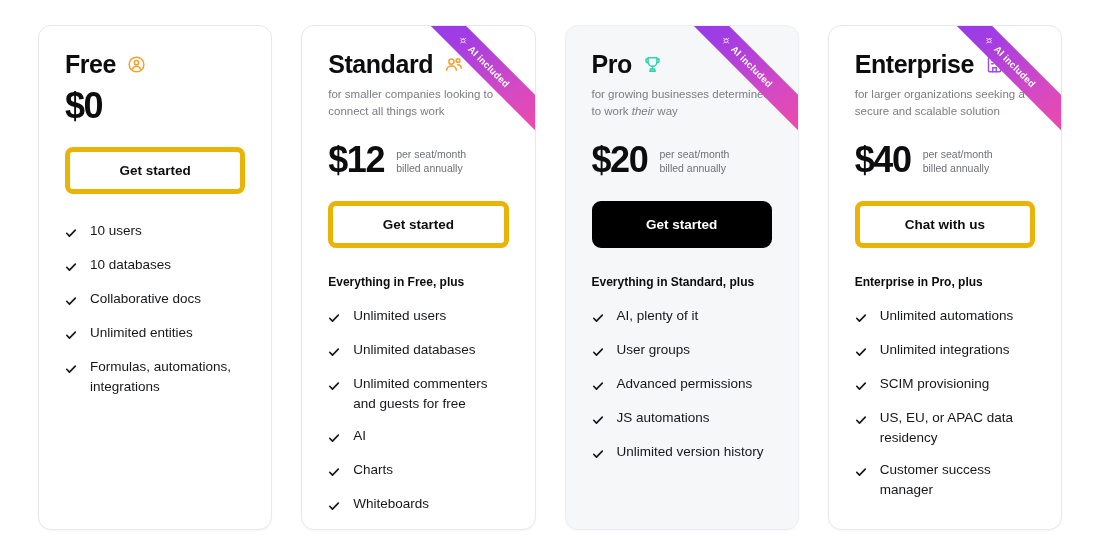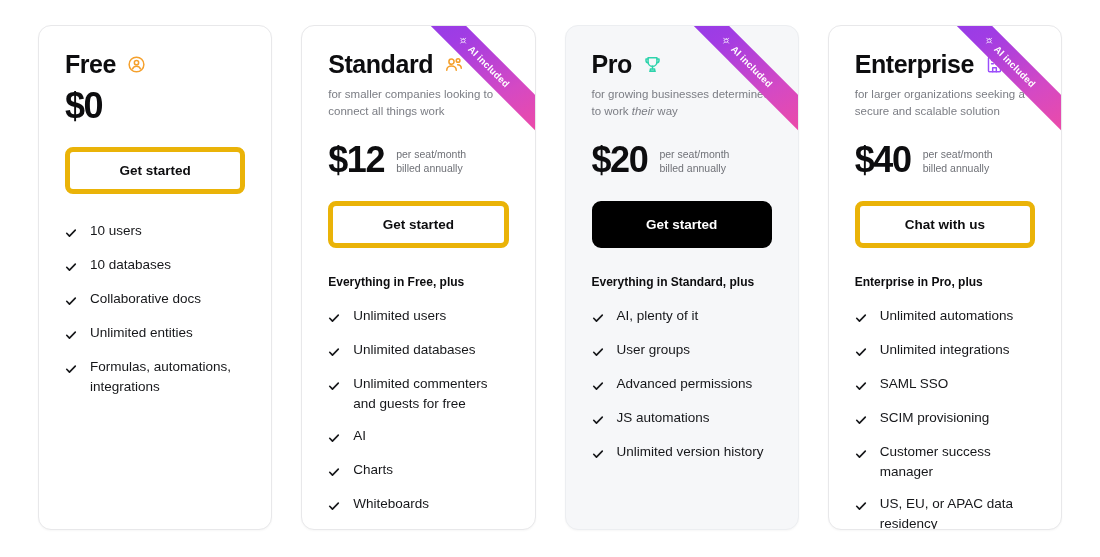--- a/index.html
+++ b/index.html
@@ -397,36 +397,30 @@
       <li class="feature-item">
         <span class="check"><svg width="12" height="12" viewBox="0 0 14 14" fill="none" stroke="#16171a" stroke-width="1.9" stroke-linecap="round" stroke-linejoin="round">
               <path d="M2 7.3l3.2 3.3L12 3.6"></path>
             </svg></span>
         <span class="feature-text">Unlimited integrations</span>
       </li>
       <li class="feature-item">
         <span class="check"><svg width="12" height="12" viewBox="0 0 14 14" fill="none" stroke="#16171a" stroke-width="1.9" stroke-linecap="round" stroke-linejoin="round">
               <path d="M2 7.3l3.2 3.3L12 3.6"></path>
             </svg></span>
-        <span class="feature-text">SAML SSO</span>
-      </li>
-      <li class="feature-item">
-        <span class="check"><svg width="12" height="12" viewBox="0 0 14 14" fill="none" stroke="#16171a" stroke-width="1.9" stroke-linecap="round" stroke-linejoin="round">
-              <path d="M2 7.3l3.2 3.3L12 3.6"></path>
-            </svg></span>
         <span class="feature-text">SCIM provisioning</span>
       </li>
       <li class="feature-item">
         <span class="check"><svg width="12" height="12" viewBox="0 0 14 14" fill="none" stroke="#16171a" stroke-width="1.9" stroke-linecap="round" stroke-linejoin="round">
               <path d="M2 7.3l3.2 3.3L12 3.6"></path>
             </svg></span>
+        <span class="feature-text">US, EU, or APAC data residency</span>
+      </li>
+      <li class="feature-item">
+        <span class="check"><svg width="12" height="12" viewBox="0 0 14 14" fill="none" stroke="#16171a" stroke-width="1.9" stroke-linecap="round" stroke-linejoin="round">
+              <path d="M2 7.3l3.2 3.3L12 3.6"></path>
+            </svg></span>
         <span class="feature-text">Customer success manager</span>
-      </li>
-      <li class="feature-item">
-        <span class="check"><svg width="12" height="12" viewBox="0 0 14 14" fill="none" stroke="#16171a" stroke-width="1.9" stroke-linecap="round" stroke-linejoin="round">
-              <path d="M2 7.3l3.2 3.3L12 3.6"></path>
-            </svg></span>
-        <span class="feature-text">US, EU, or APAC data residency</span>
       </li>
     </ul>
   </div>
 
 </div>
 
 </body></html>

